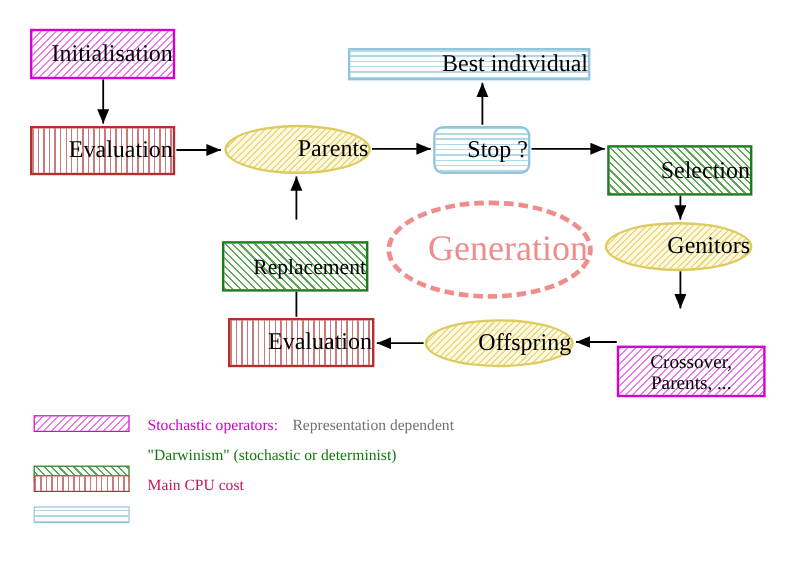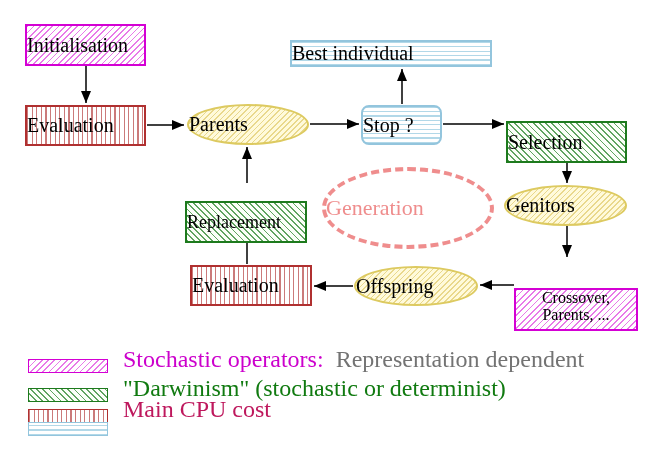--- a/index.html
+++ b/index.html
@@ -2,21 +2,21 @@
 <html><head>
 <meta charset="utf-8">
 <style>
   html,body { margin:0; padding:0; background:#ffffff; }
   #stage {
     position:relative; width:662px; height:471px; background:#ffffff;
     font-family:"Liberation Serif","DejaVu Serif",serif; overflow:hidden;
   }
   .node {
     position:absolute; box-sizing:border-box;
-    display:flex; align-items:center; justify-content:flex-start;
+    display:flex; align-items:center; justify-content:flex-end;
     font-size:20px; color:#000; text-align:center; line-height:1.05;
   }
   
   .hatch-magenta {
     border:2px solid #d400d4; background-color:#ffffff;
     background-image:repeating-linear-gradient(135deg,#e87ae8 0,#e87ae8 1.2px,rgba(0,0,0,0) 1.2px,rgba(0,0,0,0) 4.4px);
   }
   .stripe-red {
     border:2px solid #b03030; background-color:#ffffff;
     background-image:repeating-linear-gradient(90deg,#cb7a7a 0,#cb7a7a 1.2px,rgba(0,0,0,0) 1.2px,rgba(0,0,0,0) 4.6px);
@@ -42,29 +42,29 @@
   #n-stop   { left:361px; top:105px; width:81px;  height:40px; border-radius:8px; }
   #n-sel    { left:506px; top:104px; width:121px; height:42px; }
   #n-gen    { left:504px; top:185px; width:123px; height:41px; }
   #n-cross  { left:514px; top:259px; width:124px; height:43px; font-size:16px; flex-direction:column;margin-top:29px; }
   #n-off    { left:354px; top:266px; width:124px; height:40px; }
   #n-eval2  { left:190px; top:265px; width:122px; height:41px; }
   #n-repl   { left:185px; top:184px; width:122px; height:42px; font-size:18px; }
   #n-generation {
     left:322px; top:167px; width:172px; height:82px;
     border:4px dashed #ef8d8d; border-radius:50%;
-    color:#ef8d8d; font-size:22px; background:transparent;
+    color:#ef8d8d; font-size:30px; background:transparent;
   }
   
   #arrows { position:absolute; left:0; top:0; width:662px; height:471px; pointer-events:none; }
   #arrows line { stroke:#000; stroke-width:1.5; }
   
   .legend-row {
-    position:absolute; left:28px; display:flex; align-items:flex-end;
-    font-size:24px; white-space:nowrap;
+    position:absolute; left:28px; display:flex; align-items:flex-start;
+    font-size:13px; white-space:nowrap;
   }
   #lr1 { top:346px; } #lr2 { top:371px; } #lr3 { top:396px; } #lr4 { top:422px; }
   .swatch { width:80px; height:14px; box-sizing:border-box; margin-right:15px; flex:0 0 auto; }
   .swatch.hatch-magenta, .swatch.stripe-red, .swatch.stripe-cyan, .swatch.hatch-green { border-width:1.5px; }
   .t-magenta { color:#cc00cc; }
   .t-gold    { color:#737373; margin-left:12px; }
   .t-green   { color:#107a10; }
   .t-red     { color:#be185d; }
   .t-blue    { color:#8cc5e3; }
 </style>

